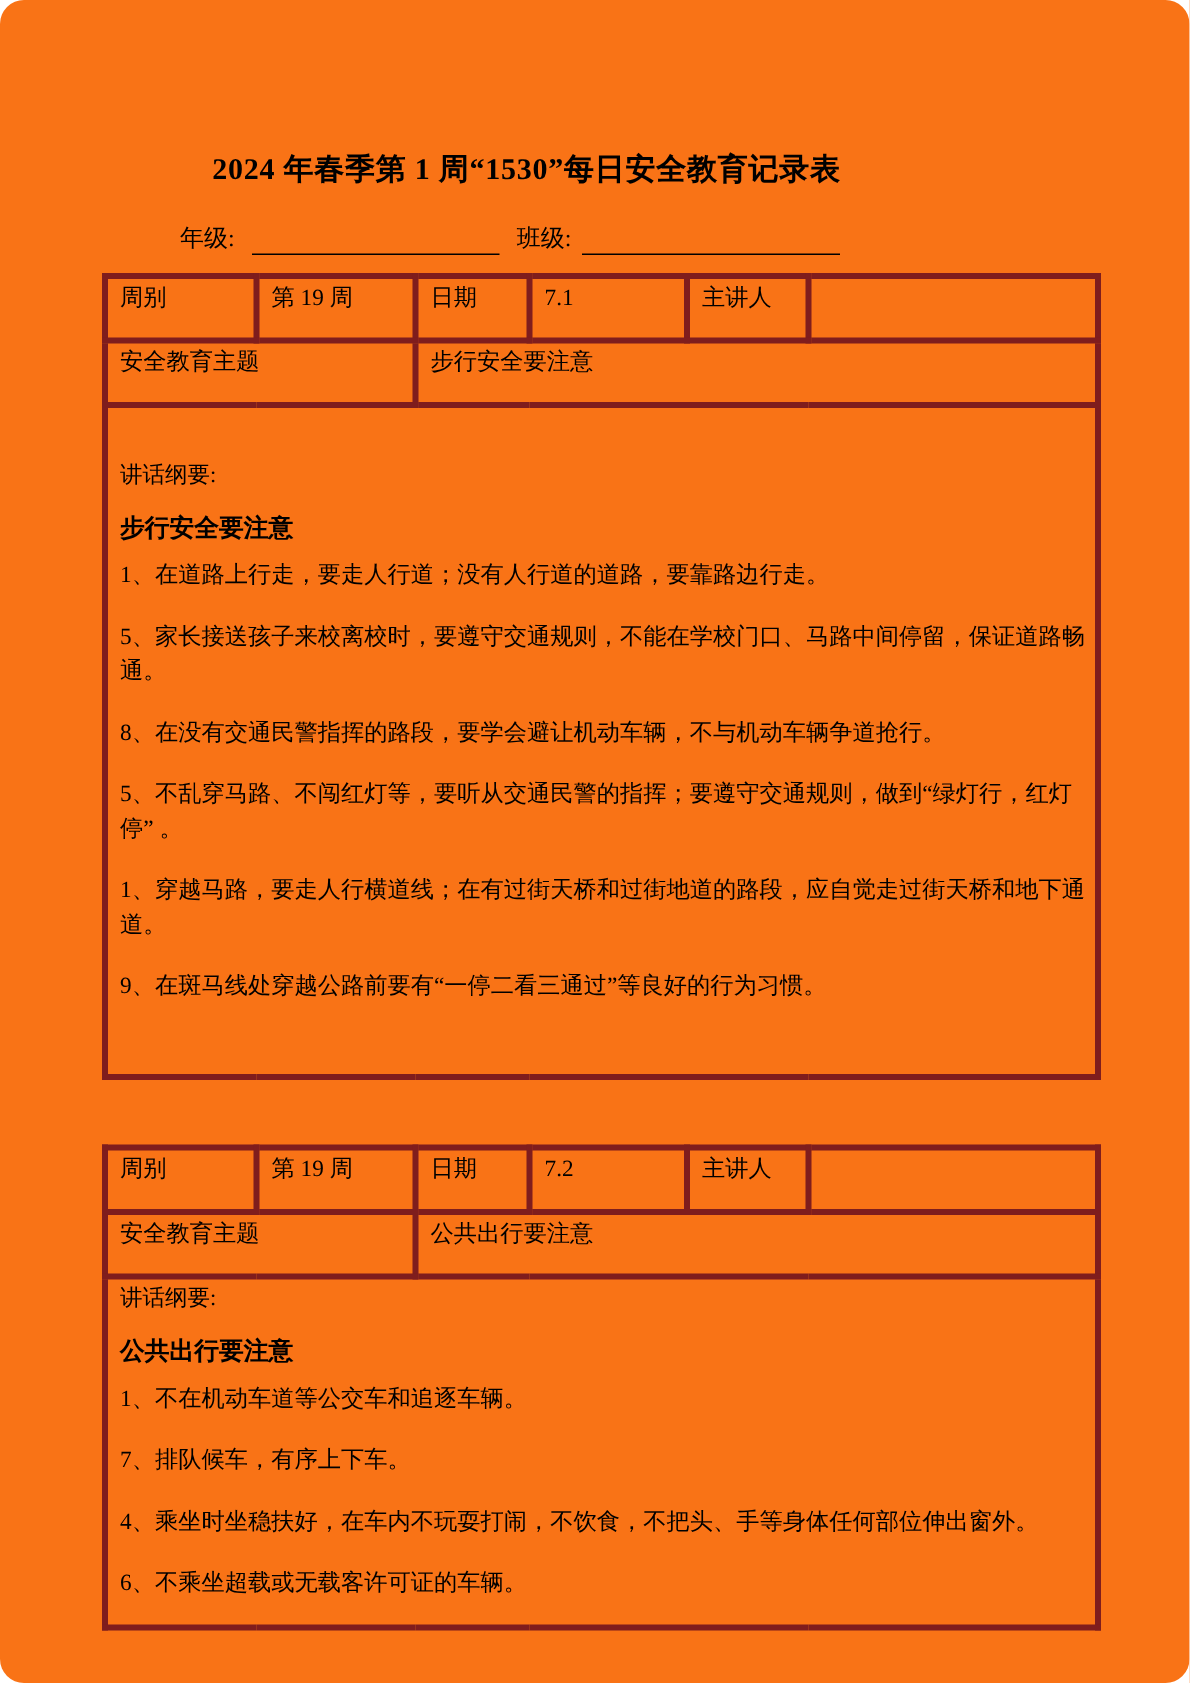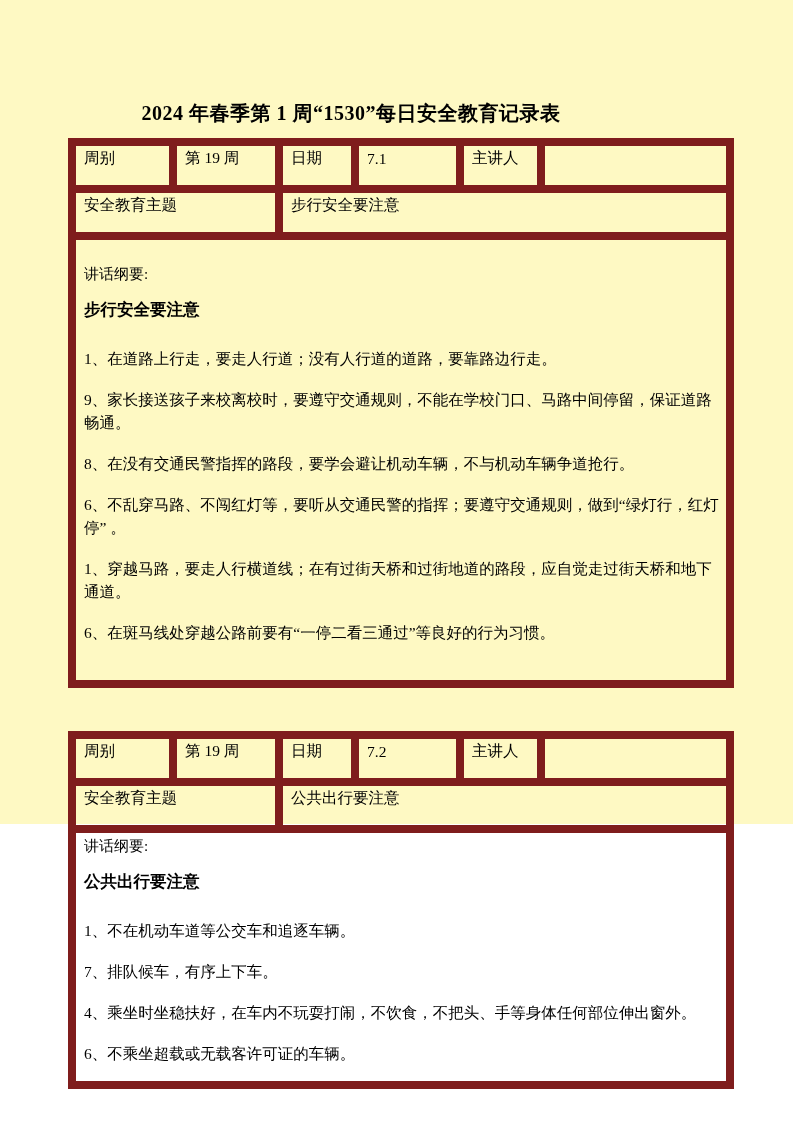--- a/index.html
+++ b/index.html
@@ -3,21 +3,21 @@
 <meta charset="utf-8">
 <style>
   * { box-sizing: border-box; }
   html, body {
     margin: 0; padding: 0;
     width: 793px; height: 1122px;
     background: #ffffff; color: #000000;
     font-family: "Liberation Serif", "DejaVu Serif", serif;
     overflow: hidden;
   }
-  .page { position: relative; width: 793px; height: 824px; background: #fef9c3; }
+  .page { position: relative; width: 793px; height: 1122px; background: #f97316; border-radius: 16px; }
   .doc { position: absolute; left: 68px; top: 0; width: 666px; }
 
   .title {
     margin: 100px 0 0 0;
     padding-right: 100px;
     font-size: 20px; font-weight: bold;
     text-align: center; line-height: 26px;
     letter-spacing: 0.5px;
     white-space: nowrap;
   }
@@ -34,21 +34,21 @@
   .label-class { margin-left: 11px; }
   .blank-class { width: 172px; margin-left: 7px; }
 
   table.record {
     border-collapse: collapse; table-layout: fixed;
     width: 666px; margin: 0;
   }
   table.record.first  { margin-top: 12px; }
   table.record.second { margin-top: 43px; }
   table.record td {
-    border: 8px solid #7f1d1d;
+    border: 4px solid #7f1d1d;
     font-size: 15.5px;
     padding: 2px 6px 16px 8px;
     vertical-align: middle;
     overflow: hidden;
   }
   tr.meta-row td  { height: 32px; }
   tr.topic-row td { height: 30px; }
   td.outline-cell {
     vertical-align: top;
     padding: 12px 12px 0 8px;
@@ -56,30 +56,33 @@
   td.outline-tall  { height: 448px; }
   td.outline-short { height: 223px; }
 
   .outline-label { margin: 0; font-size: 15px; line-height: 22px; }
   .topic-heading {
     margin: 12px 0 0 0;
     font-family: "Liberation Sans", "DejaVu Sans", sans-serif;
     font-weight: bold; font-size: 16.5px; line-height: 24px;
   }
   .items p { margin: 18px 0 0 0; font-size: 15.5px; line-height: 23px; }
-  .items p:first-child { margin-top: 26px; }
+  .items p:first-child { margin-top: 8px; }
 </style>
 </head>
 <body>
 
 <div class="page">
   <div class="doc">
 
     <h1 class="title">2024 年春季第 1 周“1530”每日安全教育记录表</h1>
 
+    <div class="fill-line">
+      <span>年级:</span><span class="blank blank-grade"></span><span class="label-class">班级:</span><span class="blank blank-class"></span>
+    </div>
 
     <table class="record first">
       <colgroup>
         <col style="width:101px">
           <col style="width:106px">
           <col style="width:76px">
         <col style="width:105px">
           <col style="width:81px">
           <col>
       </colgroup>
@@ -95,25 +98,25 @@
       <tr class="topic-row">
         <td colspan="2">安全教育主题</td>
         <td colspan="4">步行安全要注意</td>
       </tr>
       <tr>
         <td colspan="6" class="outline-cell outline-tall">
           <p class="outline-label">讲话纲要:</p>
           <p class="topic-heading">步行安全要注意</p>
           <div class="items">
                 <p>1、在道路上行走，要走人行道；没有人行道的道路，要靠路边行走。</p>
-                <p>9、家长接送孩子来校离校时，要遵守交通规则，不能在学校门口、马路中间停留，保证道路畅通。</p>
+                <p>5、家长接送孩子来校离校时，要遵守交通规则，不能在学校门口、马路中间停留，保证道路畅通。</p>
                 <p>8、在没有交通民警指挥的路段，要学会避让机动车辆，不与机动车辆争道抢行。</p>
-                <p>6、不乱穿马路、不闯红灯等，要听从交通民警的指挥；要遵守交通规则，做到“绿灯行，红灯停” 。</p>
+                <p>5、不乱穿马路、不闯红灯等，要听从交通民警的指挥；要遵守交通规则，做到“绿灯行，红灯停” 。</p>
                 <p>1、穿越马路，要走人行横道线；在有过街天桥和过街地道的路段，应自觉走过街天桥和地下通道。</p>
-                <p>6、在斑马线处穿越公路前要有“一停二看三通过”等良好的行为习惯。</p>
+                <p>9、在斑马线处穿越公路前要有“一停二看三通过”等良好的行为习惯。</p>
               </div>
         </td>
       </tr>
     </tbody>
       </table>
 
     <table class="record second">
       <colgroup>
         <col style="width:101px">
           <col style="width:106px">

